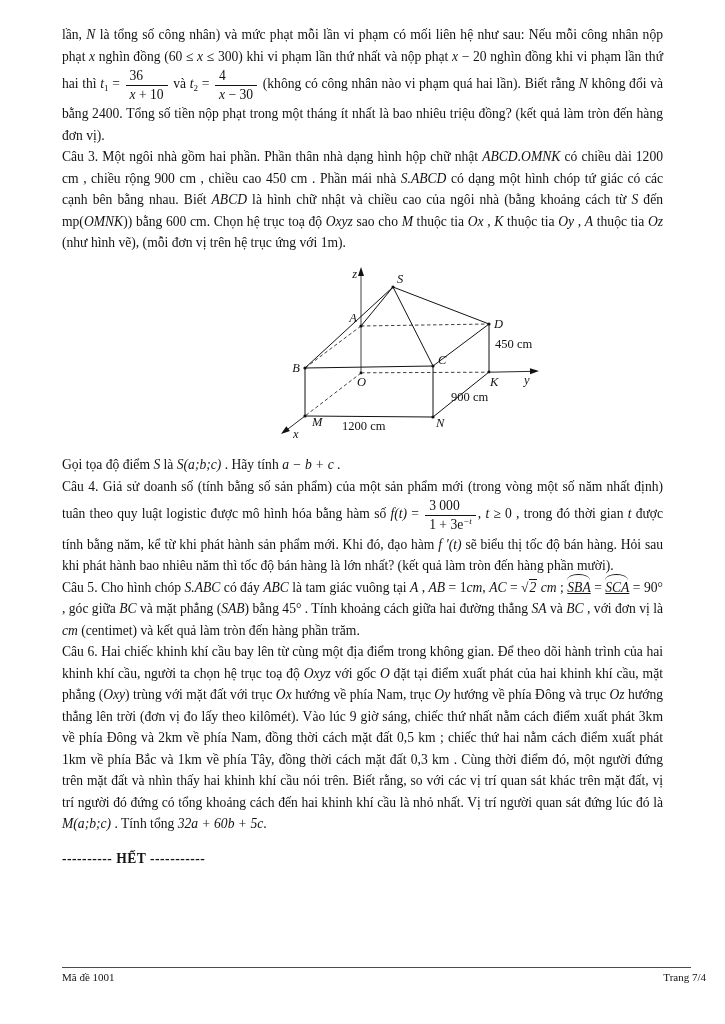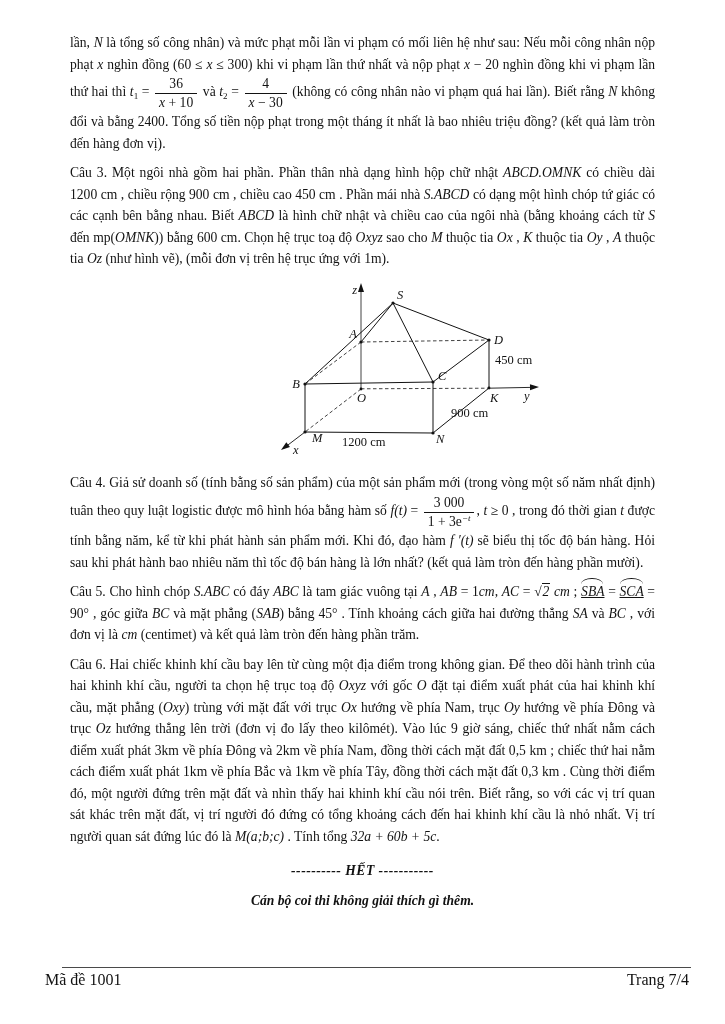--- a/index.html
+++ b/index.html
@@ -4,46 +4,46 @@
 <style>
   html,body{margin:0;padding:0;}
   body{
     width:725px;height:1024px;background:#ffffff;position:relative;
     font-family:"Liberation Serif",serif;color:#121212;overflow:hidden;
   }
   .content{
     position:absolute;left:62px;top:24px;width:601px;
     font-size:13.6px;line-height:21.5px;text-align:justify;
   }
-  p{margin:8px;padding:0;}
+  p{margin:0;padding:0;}
   .m{font-style:italic;}
   .b{font-weight:normal;font-style:normal;}
   .sub{font-size:9px;vertical-align:-3px;font-style:normal;}
   .sup{font-size:9px;vertical-align:5px;font-style:italic;}
-  .frac{display:inline-block;vertical-align:middle;text-align:center;padding:0 2px;line-height:1.3;font-style:normal;}
+  .frac{display:inline-block;vertical-align:middle;padding:0 2px;line-height:1.3;font-style:normal;}
   .frac .num{display:block;border-bottom:1px solid #121212;padding:0 4px;}
   .frac .den{display:block;padding:0 4px;}
   .sqrt{white-space:nowrap;font-style:normal;}
   .sqrt .rad{font-style:normal;}
   .sqrt-arg{border-top:1px solid #121212;font-style:italic;padding:0 1px;}
   .hat{position:relative;display:inline-block;text-decoration:underline;}
   .hat::before{
     content:"";position:absolute;left:0;right:1px;top:-3px;height:5px;
     border-top:1.3px solid #121212;border-radius:50% 50% 0 0/100% 100% 0 0;
   }
   .figure-wrap{margin:10px 0 6px 191px;width:302px;}
   svg text{font-family:"Liberation Serif",serif;font-size:12.5px;fill:#121212;}
   svg .pt{font-style:italic;}
   svg .dim{font-style:normal;font-size:12.5px;}
-  .end-marker{margin-top:13px;font-weight:bold;text-align:center;letter-spacing:.5px;font-style:italic;}
+  .end-marker{margin-top:13px;font-weight:bold;letter-spacing:.5px;}
   .end-note{font-weight:bold;font-style:italic;text-align:center;}
   .footer-rule{position:absolute;left:62px;top:967px;width:629px;border-top:1.6px solid #4a4a4a;}
   .footer-row{
-    position:absolute;left:45px;top:971px;width:644px;
-    display:flex;justify-content:space-between;font-size:16px;
+    position:absolute;left:62px;top:971px;width:644px;
+    display:flex;justify-content:space-between;font-size:11px;
   }
 </style>
 </head>
 <body>
 
 <div class="content">
 
   <p>lần, <span class="m">N</span> là tổng số công nhân) và mức phạt mỗi lần vi phạm có mối liên hệ như sau: Nếu mỗi công nhân nộp phạt <span class="m">x</span> nghìn đồng (60 ≤ <span class="m">x</span> ≤ 300) khi vi phạm lần thứ nhất và nộp phạt <span class="m">x</span> − 20 nghìn đồng khi vi phạm lần thứ hai thì <span class="m">t</span><span class="sub">1</span> = <span class="frac"><span class="num">36</span><span class="den"><span class="m">x</span> + 10</span></span> và <span class="m">t</span><span class="sub">2</span> = <span class="frac"><span class="num">4</span><span class="den"><span class="m">x</span> − 30</span></span> (không có công nhân nào vi phạm quá hai lần). Biết rằng <span class="m">N</span> không đổi và bằng 2400. Tổng số tiền nộp phạt trong một tháng ít nhất là bao nhiêu triệu đồng? (kết quả làm tròn đến hàng đơn vị).</p>
 
   <p><span class="b">Câu 3.</span> Một ngôi nhà gồm hai phần. Phần thân nhà dạng hình hộp chữ nhật <span class="m">ABCD.OMNK</span> có chiều dài 1200 cm , chiều rộng 900 cm , chiều cao 450 cm . Phần mái nhà <span class="m">S.ABCD</span> có dạng một hình chóp tứ giác có các cạnh bên bằng nhau. Biết <span class="m">ABCD</span> là hình chữ nhật và  chiều cao của ngôi nhà (bằng khoảng cách từ <span class="m">S</span> đến mp(<span class="m">OMNK</span>)) bằng 600 cm. Chọn hệ trục toạ độ <span class="m">Oxyz</span> sao cho <span class="m">M</span>  thuộc tia <span class="m">Ox</span> , <span class="m">K</span>  thuộc tia <span class="m">Oy</span> ,  <span class="m">A</span>  thuộc tia <span class="m">Oz</span> (như hình vẽ), (mỗi đơn vị trên hệ trục ứng với 1m).</p>
@@ -108,29 +108,29 @@
       <text class="pt" x="271" y="120">y</text>
       <text class="pt" x="59" y="162">M</text>
       <text class="pt" x="183" y="163">N</text>
       <text class="pt" x="40" y="174">x</text>
       <text class="dim" x="242" y="84">450 cm</text>
       <text class="dim" x="198" y="137">900 cm</text>
       <text class="dim" x="89" y="166">1200 cm</text>
     </svg>
   </div>
 
+  <p>Gọi tọa độ điểm <span class="m">S</span> là <span class="m">S</span><span class="m">(a;b;c)</span> . Hãy tính  <span class="m">a − b + c</span> .</p>
 
   <p><span class="b">Câu 4.</span> Giả sử doanh số (tính bằng số sản phẩm) của một sản phẩm mới (trong vòng một số năm nhất định) tuân theo quy luật logistic được mô hình hóa bằng hàm số <span class="m">f</span><span class="m">(t)</span> = <span class="frac"><span class="num">3 000</span><span class="den">1 + 3e<span class="sup">−t</span></span></span>, <span class="m">t</span> ≥ 0 , trong đó thời gian <span class="m">t</span> được tính bằng năm, kể từ khi phát hành sản phẩm mới. Khi đó, đạo hàm  <span class="m">f ′(t)</span> sẽ biểu thị tốc độ bán hàng. Hỏi sau khi phát hành bao nhiêu năm thì tốc độ bán hàng là lớn nhất? (kết quả làm tròn đến hàng phần mười).</p>
 
   <p><span class="b">Câu 5.</span> Cho hình chóp <span class="m">S.ABC</span> có đáy <span class="m">ABC</span> là tam giác vuông tại <span class="m">A</span> , <span class="m">AB</span> = 1<span class="m">cm</span>, <span class="m">AC</span> = <span class="sqrt"><span class="rad">√</span><span class="sqrt-arg">2</span></span> <span class="m">cm</span> ; <span class="m hat">SBA</span> = <span class="m hat">SCA</span> = 90° , góc giữa <span class="m">BC</span> và mặt phẳng (<span class="m">SAB</span>) bằng 45° . Tính khoảng cách giữa hai đường thẳng <span class="m">SA</span> và <span class="m">BC</span> , với đơn vị là <span class="m">cm</span> (centimet) và kết quả làm tròn đến hàng phần trăm.</p>
 
   <p><span class="b">Câu 6.</span> Hai chiếc khinh khí cầu bay lên từ cùng một địa điểm trong không gian. Để theo dõi hành trình của hai khinh khí cầu, người ta chọn hệ trục toạ độ <span class="m">Oxyz</span> với gốc <span class="m">O</span> đặt tại điểm xuất phát của hai khinh khí cầu, mặt phẳng (<span class="m">Oxy</span>) trùng với mặt đất với trục <span class="m">Ox</span> hướng về phía Nam, trục <span class="m">Oy</span> hướng về phía Đông và trục <span class="m">Oz</span> hướng thẳng lên trời (đơn vị đo lấy theo kilômét). Vào lúc 9 giờ sáng, chiếc thứ nhất nằm cách điểm xuất phát 3km về phía Đông và 2km về phía Nam, đồng thời cách mặt đất 0,5 km ; chiếc thứ hai nằm cách điểm xuất phát 1km về phía Bắc và 1km  về phía Tây, đồng thời cách mặt đất 0,3 km . Cùng thời điểm đó, một người đứng trên mặt đất và nhìn thấy hai khinh khí cầu nói trên. Biết rằng, so với các vị trí quan sát khác trên mặt đất, vị trí người đó đứng có tổng khoảng cách đến hai khinh khí cầu là nhỏ nhất. Vị trí người quan sát đứng lúc đó là <span class="m">M</span><span class="m">(a;b;c)</span> . Tính tổng  <span class="m">32a + 60b + 5c</span>.</p>
 
   <p class="end-marker">---------- HẾT -----------</p>
-  <p class="end-note">Cán bộ coi thi không giải thích gì thêm.</p>
 
 </div>
 
 <div class="footer-rule"></div>
 <div class="footer-row">
   <span>Mã đề 1001</span>
   <span>Trang 7/4</span>
 </div>
 
 </body></html>

